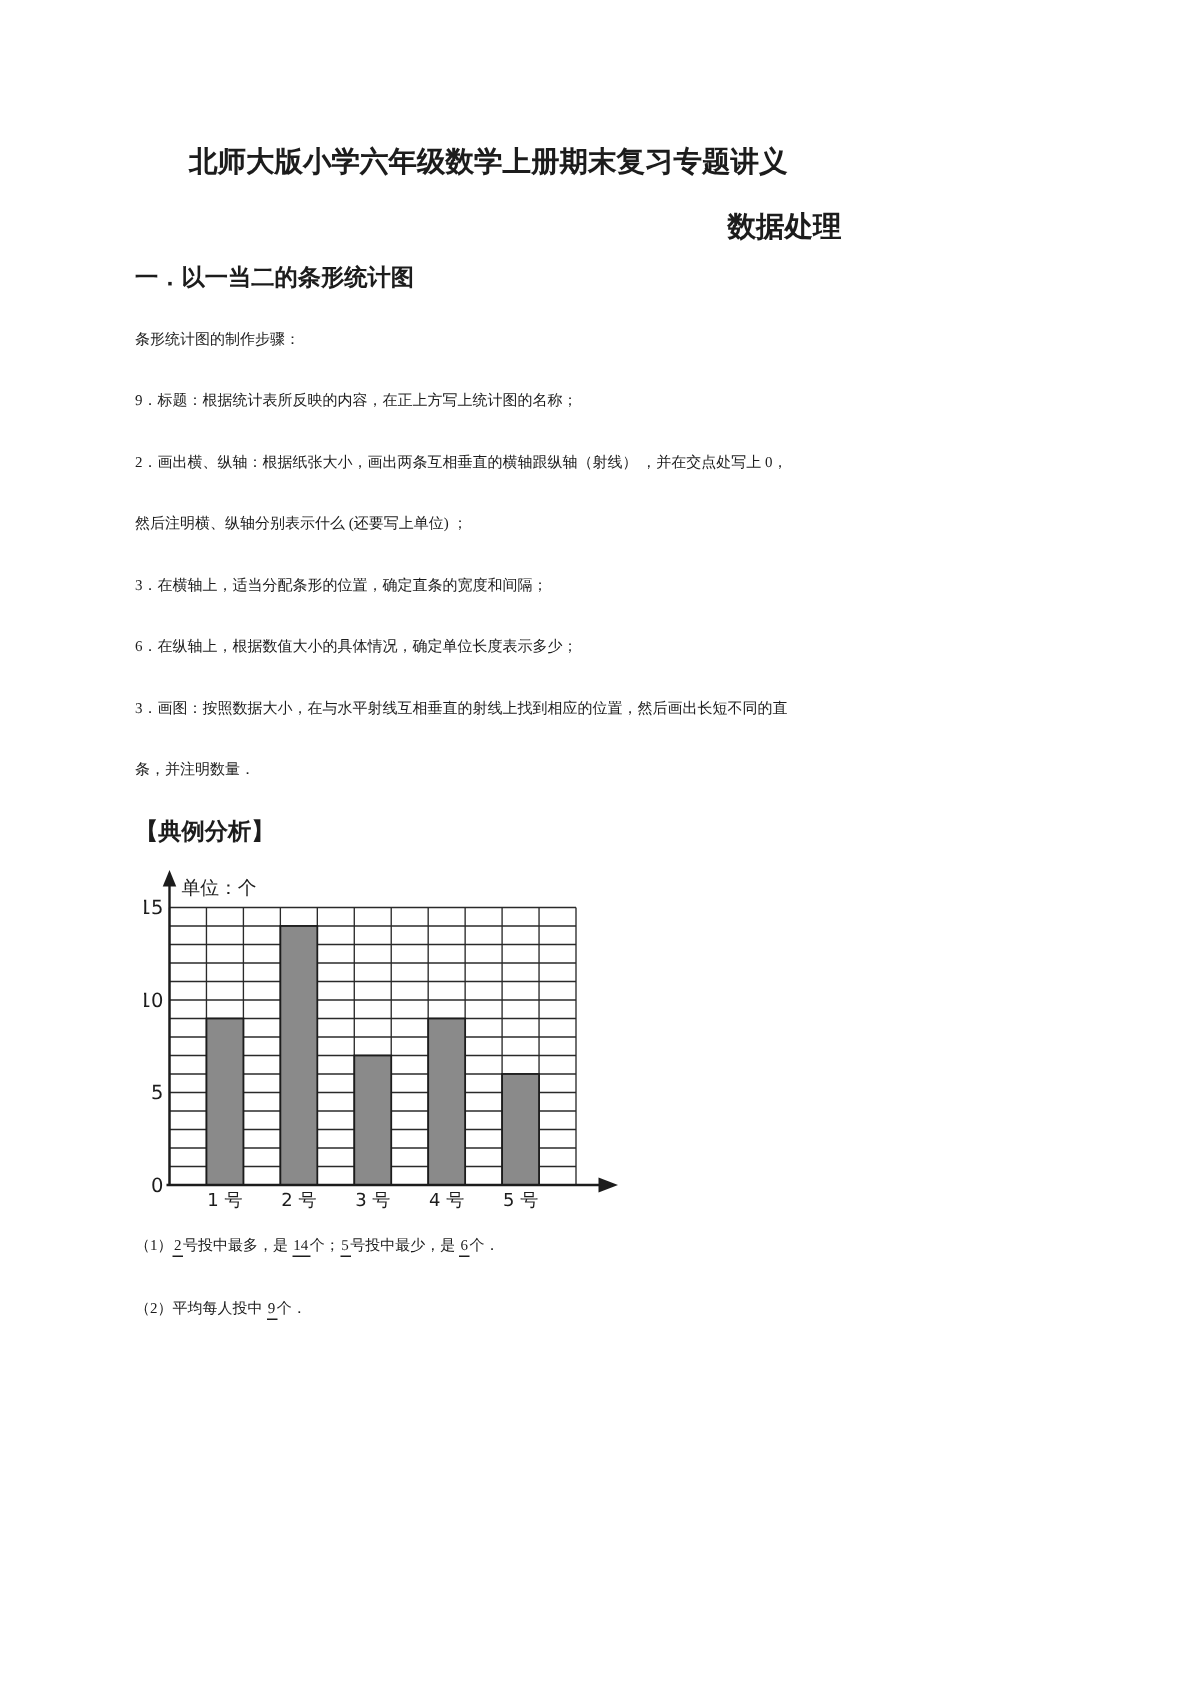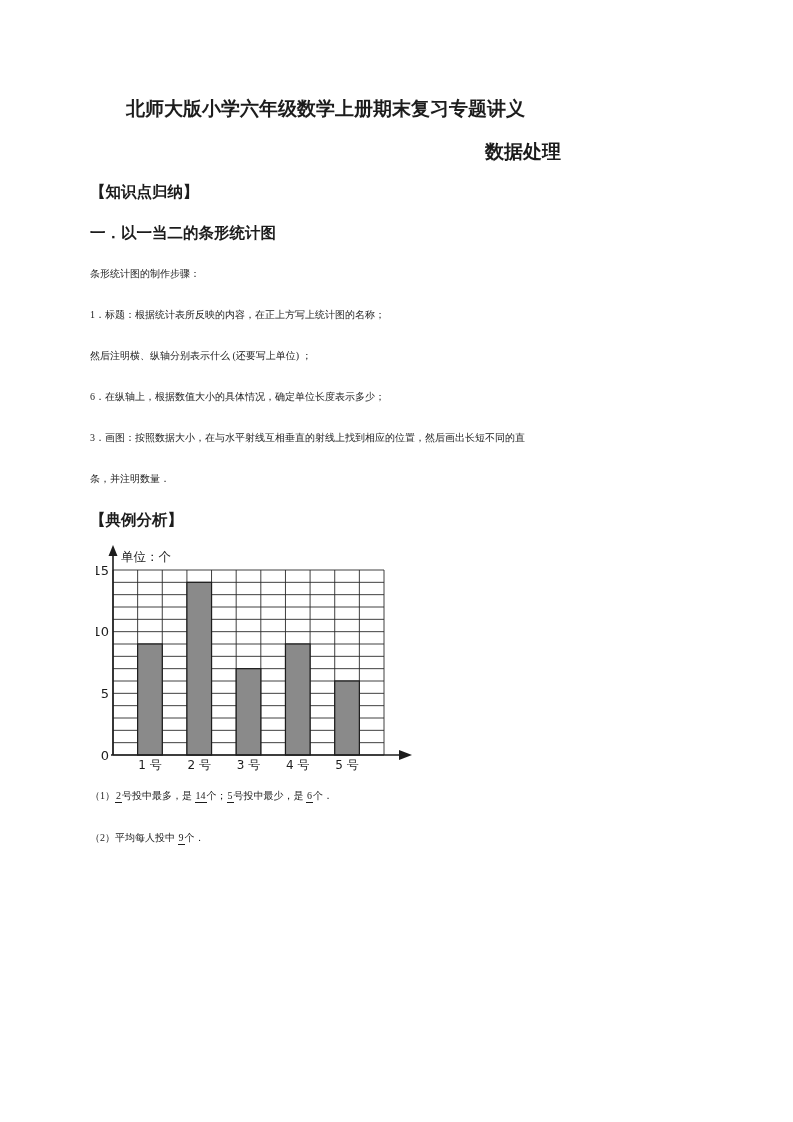--- a/index.html
+++ b/index.html
@@ -54,26 +54,27 @@
   }
 </style>
 </head>
 <body>
 
 <div class="page">
 
   <h1 class="doc-title">北师大版小学六年级数学上册期末复习专题讲义</h1>
   <h2 class="doc-subtitle">数据处理</h2>
 
-  <p class="line bold-head first-head">【知识点归纳】</p>
   <p class="line bold-head">一．以一当二的条形统计图</p>
 
   <p class="line">条形统计图的制作步骤：</p>
-  <p class="line">1．标题：根据统计表所反映的内容，在正上方写上统计图的名称；</p>
+  <p class="line">9．标题：根据统计表所反映的内容，在正上方写上统计图的名称；</p>
+  <p class="line">2．画出横、纵轴：根据纸张大小，画出两条互相垂直的横轴跟纵轴（射线） ，并在交点处写上 0，</p>
   <p class="line">然后注明横、纵轴分别表示什么 (还要写上单位) ；</p>
+  <p class="line">3．在横轴上，适当分配条形的位置，确定直条的宽度和间隔；</p>
   <p class="line">6．在纵轴上，根据数值大小的具体情况，确定单位长度表示多少；</p>
   <p class="line">3．画图：按照数据大小，在与水平射线互相垂直的射线上找到相应的位置，然后画出长短不同的直</p>
   <p class="line">条，并注明数量．</p>
 
   <p class="line bold-head">【典例分析】</p>
 
   <div class="chart-wrap">
     <svg id="bar-chart-svg" width="335" height="230" viewBox="0 0 335 230">
 
       <g id="chart-dyn">

